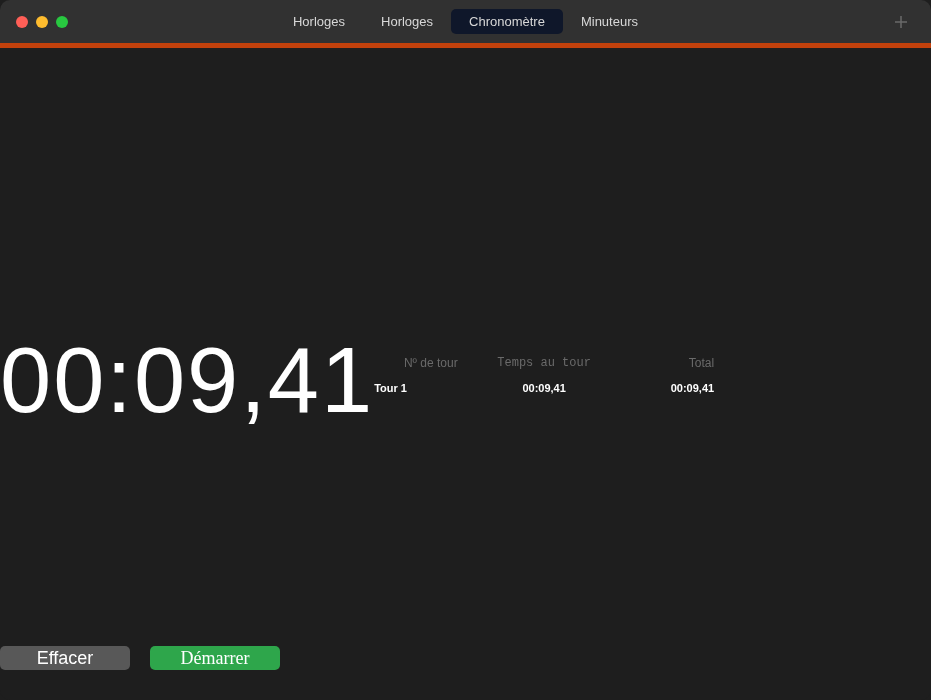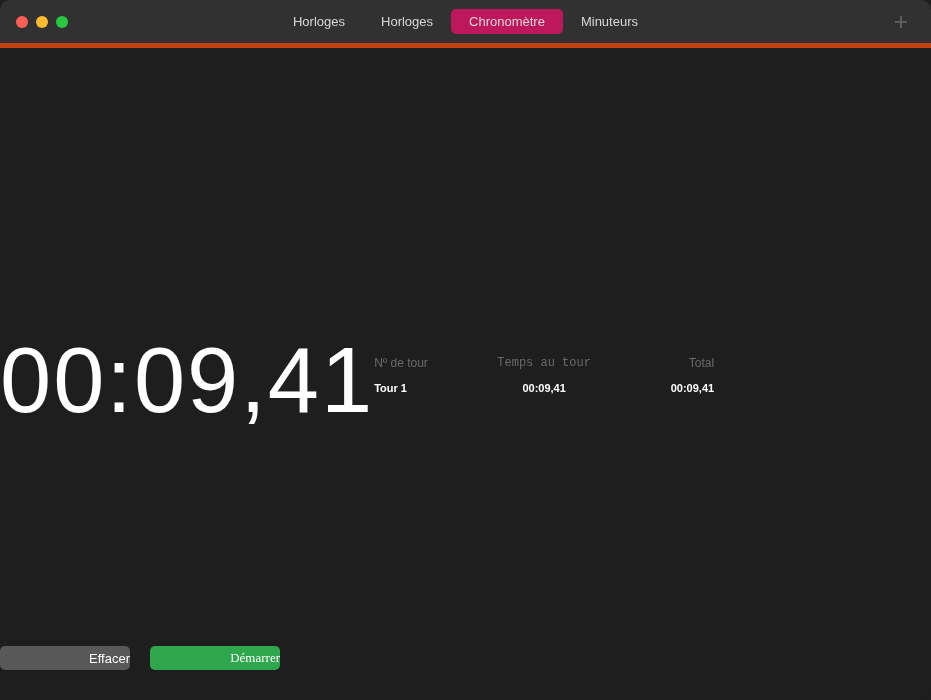--- a/index.html
+++ b/index.html
@@ -47,21 +47,21 @@
     }
     .tab-item {
       padding: 5px 18px;
       font-size: 13px;
       color: #d8d8d8;
       background: transparent;
       cursor: pointer;
       border: none;
     }
     .tab-item.active {
-      background: #be185d;
+      background: #0f172a;
       border-radius: 5px;
     }
     .add-button {
       position: absolute;
       right: 16px;
       width: 28px;
       height: 28px;
       display: flex;
       align-items: center;
       justify-content: center;
@@ -92,21 +92,21 @@
       margin-top: 6px;
       width: 340px;
     }
     .laps-header {
       display: grid;
       grid-template-columns: 1fr 1fr 1fr;
       font-size: 12px;
       color: #6a6a6a;
       padding-bottom: 8px;
     }
-    .laps-header .col-lap { text-align: left; }
+    .laps-header .col-lap { text-align: center; }
     .laps-header .col-laptime { text-align: center; font-family: Liberation Mono, monospace; }
     .laps-header .col-total { text-align: right; }
     .lap-row {
       display: grid;
       grid-template-columns: 1fr 1fr 1fr;
       font-size: 11px;
       color: #ffffff;
       padding: 4px 0;
     }
     .lap-row .col-lap { text-align: left; font-weight: 600; }
@@ -116,24 +116,23 @@
       position: absolute;
       bottom: 30px;
       display: flex;
       gap: 20px;
     }
     .btn {
       width: 130px;
       height: 24px;
       border-radius: 5px;
       border: none;
-      font-size: 13px;
+      font-size: 18px;
       cursor: pointer;
       color: #ffffff;
-      text-align: right;
     }
     .btn-clear {
       background: #585858;
     }
     .btn-start {
       background: #2ea64b;
       font-family: Liberation Serif, serif;
     }
   </style>
 </head>

